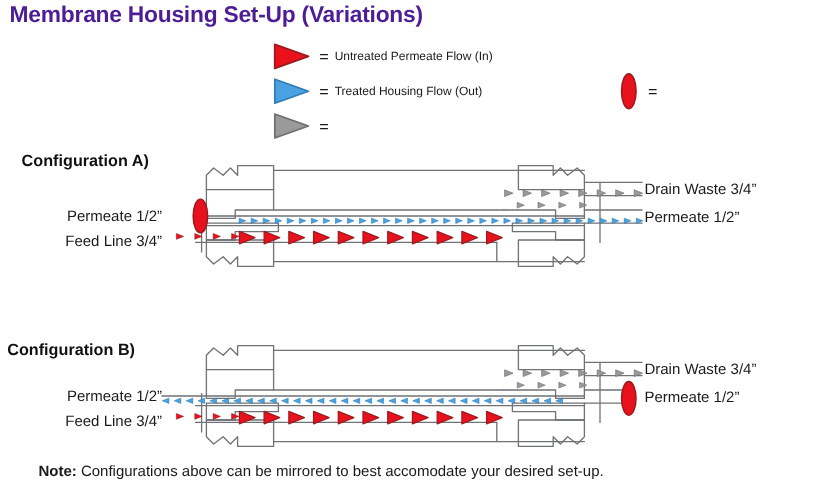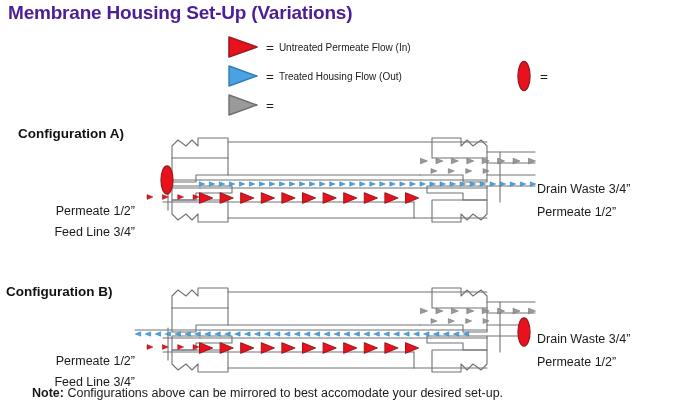--- a/index.html
+++ b/index.html
@@ -27,21 +27,21 @@
 
   .legend-arrow{display:block;}
   .seal-legend{display:block;}
 
   
   .cfg-label{
     position:absolute;font-size:13.5px;font-weight:bold;color:#111;
   }
   .diagram{position:absolute;left:0;}
   .side-label{
-    position:absolute;font-size:12.5px;color:#1a1a1a;white-space:nowrap;margin-top:31px;
+    position:absolute;font-size:12.5px;color:#1a1a1a;white-space:nowrap;
   }
   .side-label.right{text-align:left;}
   .side-label.left{text-align:right;}
 
   .note{
     position:absolute;left:32px;top:386px;
     font-size:12.5px;color:#1a1a1a;white-space:nowrap;
   }
   .note b{font-weight:bold;margin-top:14px;}
   svg{overflow:visible;}

